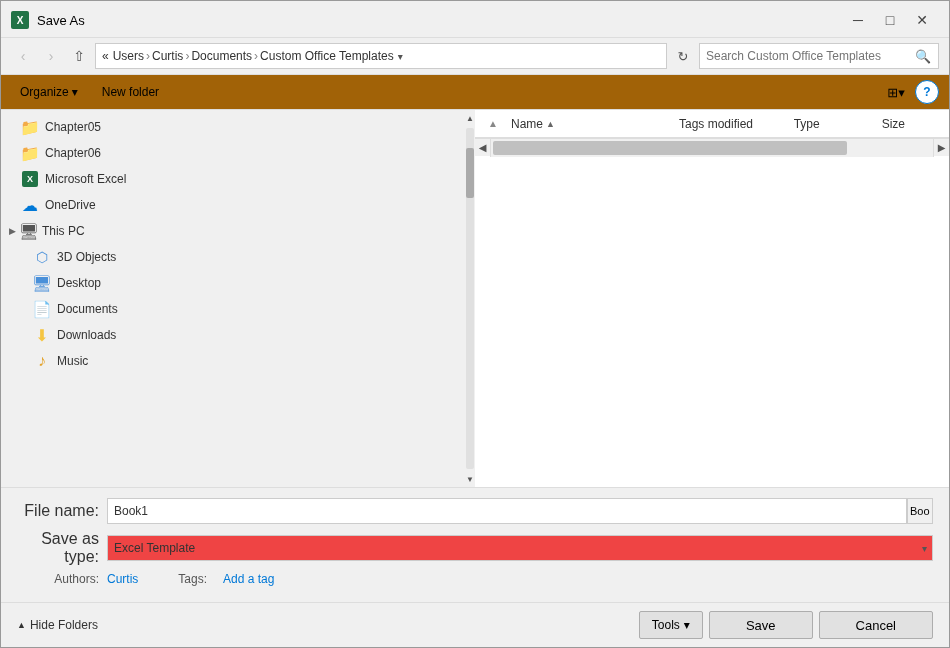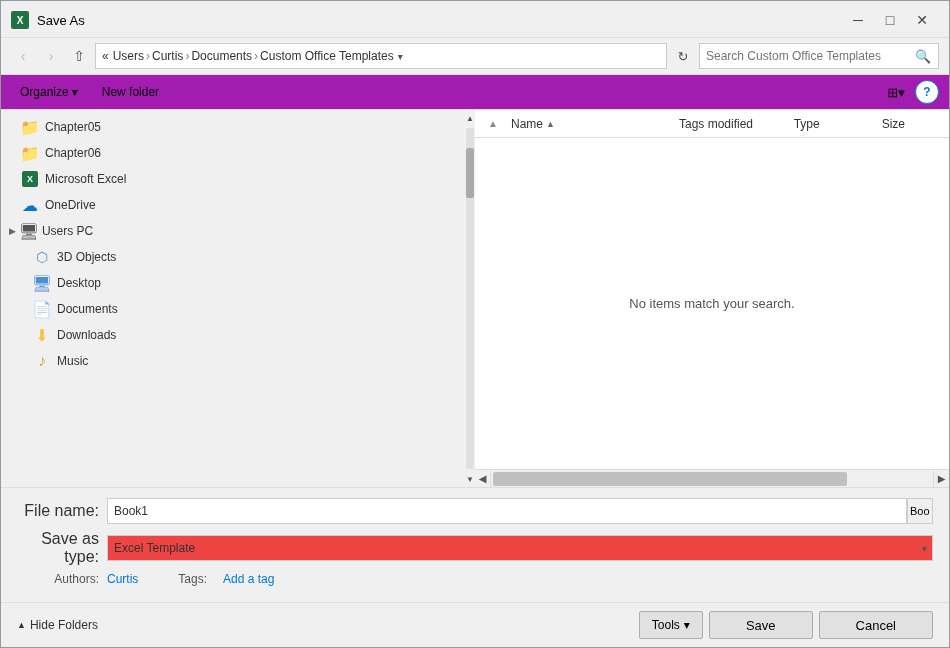--- a/index.html
+++ b/index.html
@@ -143,21 +143,21 @@
     .search-icon-span {
       color: #888;
       font-size: 13px;
     }
 
     
     .toolbar {
       display: flex;
       align-items: center;
       padding: 4px 10px;
-      background: #a21caf;
+      background: #a16207;
       border-bottom: 1px solid #ddd;
       gap: 6px;
       flex-shrink: 0;
     }
     .toolbar-btn {
       height: 26px;
       padding: 0 8px;
       border: 1px solid transparent;
       background: transparent;
       cursor: pointer;
@@ -609,21 +609,21 @@
         </div>
 
         <div class="sidebar-item" style="padding-left:20px;">
           <span class="sidebar-icon onedrive-icon">☁</span>
           <span>OneDrive</span>
         </div>
 
         <div class="sidebar-section-header" style="padding-left:8px;">
           <span class="chevron-right">▶</span>
           <span class="sidebar-icon this-pc-icon">🖥</span>
-          <span>Users PC</span>
+          <span>This PC</span>
         </div>
 
         <div class="sidebar-item" style="padding-left:32px;">
           <span class="sidebar-icon" style="color:#4a90d9;font-size:14px;">⬡</span>
           <span>3D Objects</span>
         </div>
 
         <div class="sidebar-item" style="padding-left:32px;">
           <span class="sidebar-icon desktop-icon">🖥</span>
           <span>Desktop</span>
@@ -666,23 +666,20 @@
           <span>Tags modified</span>
         </div>
         <div class="col-header col-type">
           <span>Type</span>
         </div>
         <div class="col-header col-size">
           <span>Size</span>
         </div>
       </div>
 
-      <div class="file-list-body">
-        <span class="no-items-msg">No items match your search.</span>
-      </div>
 
       <div class="h-scrollbar-container">
         <div class="h-scroll-left">◀</div>
         <div class="h-scroll-track">
           <div class="h-scroll-thumb"></div>
         </div>
         <div class="h-scroll-right">▶</div>
       </div>
     </div>
   </div>

